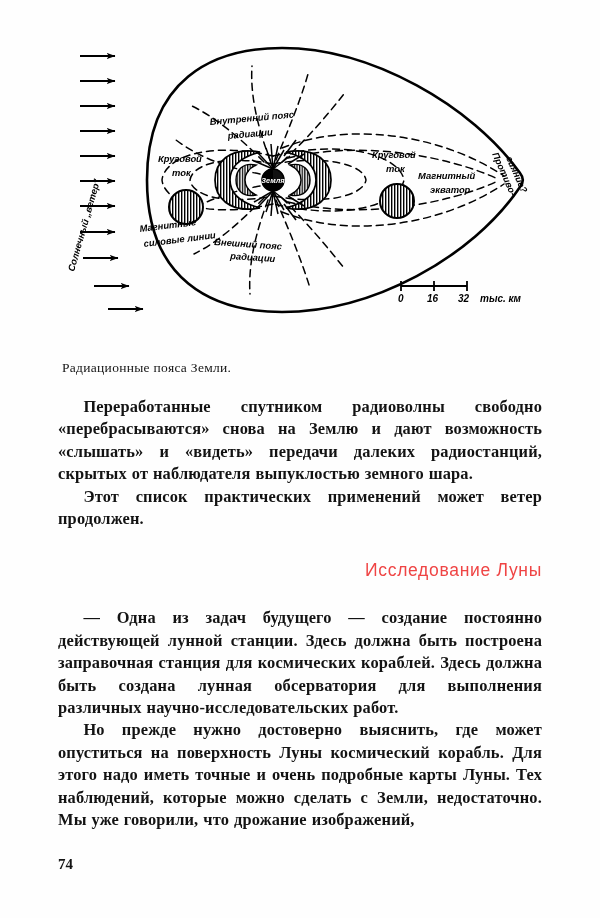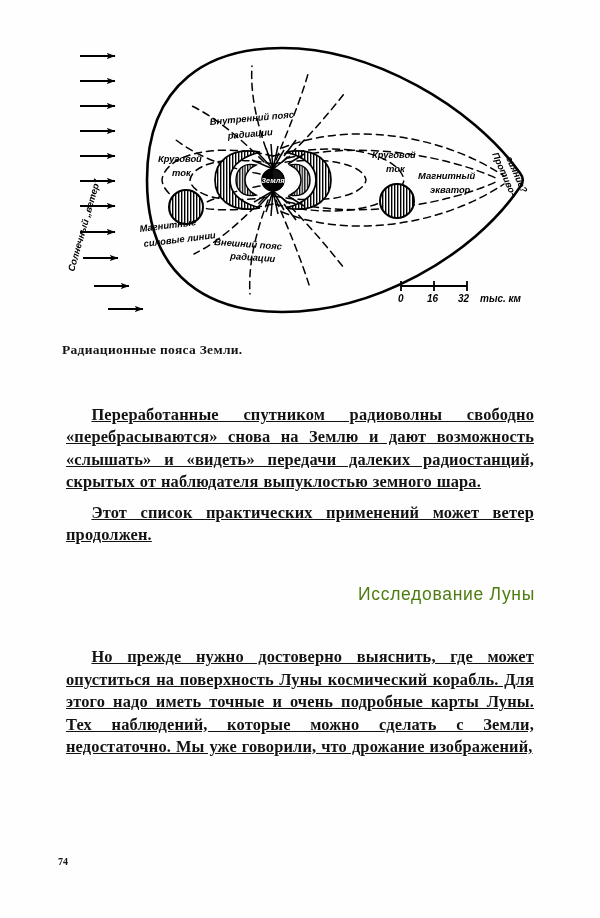--- a/index.html
+++ b/index.html
@@ -28,69 +28,68 @@
     left: 52px;
     top: 36px;
     width: 500px;
     height: 290px;
   }
   .figure svg { display: block; }
 
   .fig-caption {
     position: absolute;
     left: 62px;
-    top: 342px;
+    top: 360px;
     font-family: "Liberation Serif", "DejaVu Serif", serif;
     font-size: 13.5px;
-    font-weight: 700;
+    font-weight: 400;
     letter-spacing: 0.3px;
     color: #151515;
   }
 
   
   .body-col {
     position: absolute;
     left: 58px;
     top: 396px;
     width: 484px;
   }
   p.para {
-    margin: 8px;
+    margin: 0;
     font-size: 16.4px;
     line-height: 22.4px;
     font-weight: 700;
     text-align: justify;
     text-justify: inter-word;
     letter-spacing: 0.01em;
     color: #131313;
     word-spacing: 0.04em;
-    text-decoration: underline;
   }
   p.para.indent { text-indent: 1.55em; }
 
   .section-head {
-    margin: 7px;
+    margin: 0;
     padding-top: 30px;
     padding-bottom: 0;
     text-align: right;
     font-family: "Liberation Sans", "DejaVu Sans", sans-serif;
     font-size: 17.5px;
     font-weight: 400;
     letter-spacing: 0.7px;
-    color: #4d7c0f;
+    color: #ef4444;
   }
 
   .gap-after-head { height: 26px; }
 
   .page-number {
     position: absolute;
     left: 58px;
     top: 856px;
     font-family: "Liberation Serif", "DejaVu Serif", serif;
-    font-size: 10px;
+    font-size: 15px;
     font-weight: 700;
     color: #141414;
   }
 
   
   .dlabel {
     font-family: "Liberation Sans", "DejaVu Sans", sans-serif;
     font-size: 9.4px;
     font-weight: 700;
     font-style: italic;
@@ -270,18 +269,19 @@
 
   <div class="fig-caption">Радиационные пояса Земли.</div>
 
   <div class="body-col">
     <p class="para indent">Переработанные спутником радиоволны свободно «перебрасываются» снова на Землю  и дают возможность «слышать» и «видеть» передачи далеких радиостанций, скрытых от наблюдателя выпуклостью земного шара.</p>
     <p class="para indent">Этот список практических применений может ветер продолжен.</p>
 
     <h2 class="section-head">Исследование Луны</h2>
     <div class="gap-after-head"></div>
 
+    <p class="para indent">— Одна из задач будущего — создание постоянно действующей лунной станции. Здесь должна быть построена заправочная станция для космических кораблей. Здесь должна быть создана лунная обсерватория для выполнения различных научно-исследовательских работ.</p>
     <p class="para indent">Но прежде нужно достоверно выяснить, где может опуститься на поверхность Луны космический корабль. Для этого надо иметь точные и очень подробные карты Луны. Тех наблюдений, которые можно сделать с Земли, недостаточно. Мы уже говорили, что дрожание изображений,</p>
   </div>
 
   <div class="page-number">74</div>
 
 </div>
 
 </body></html>

